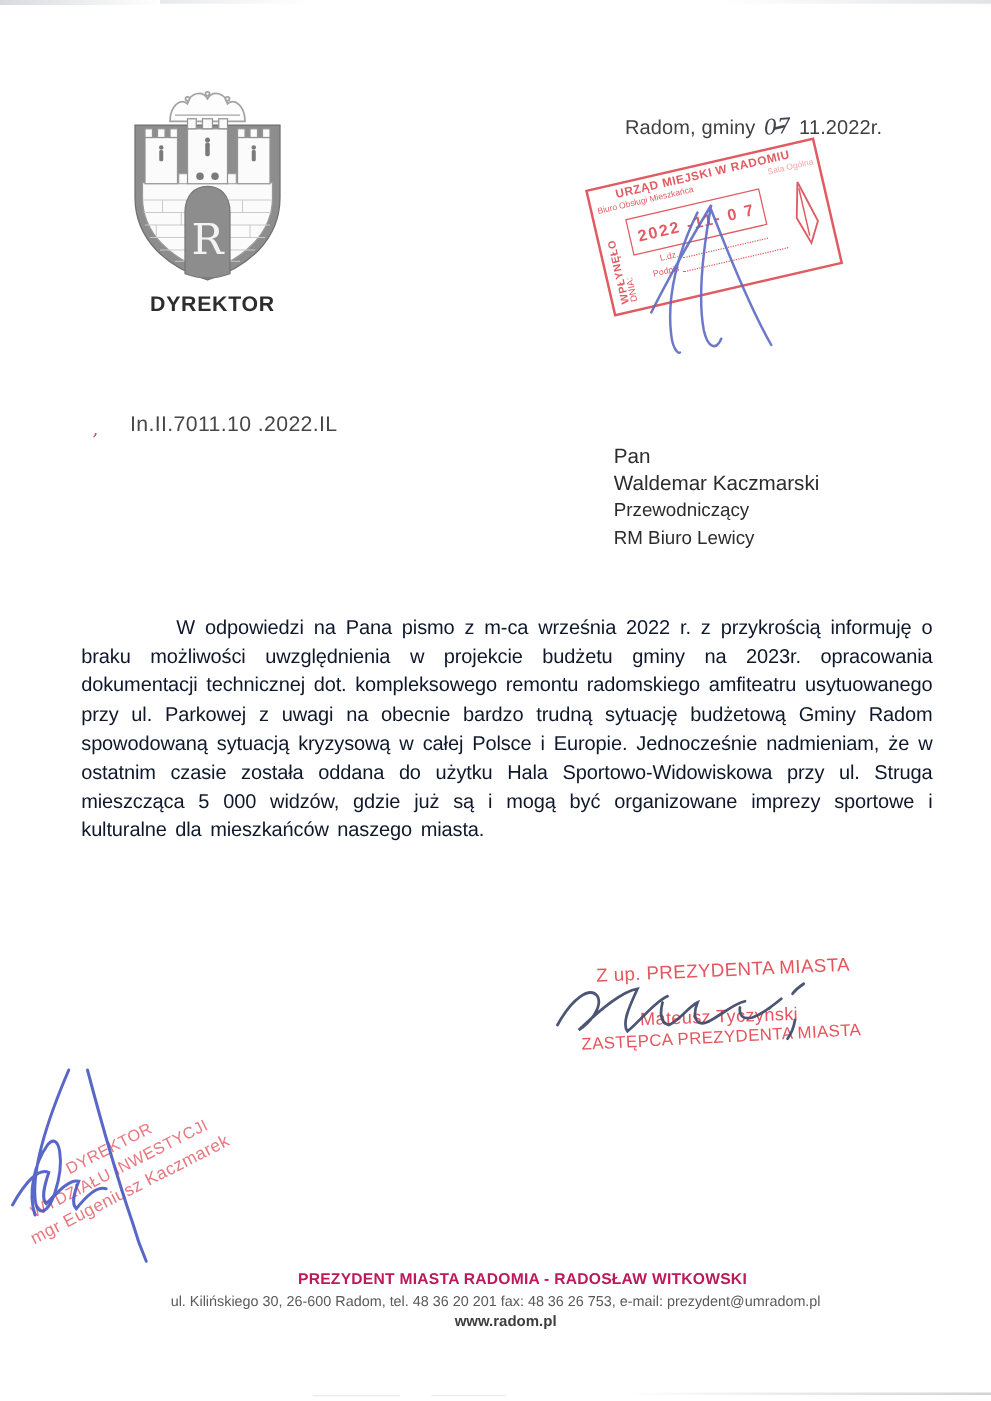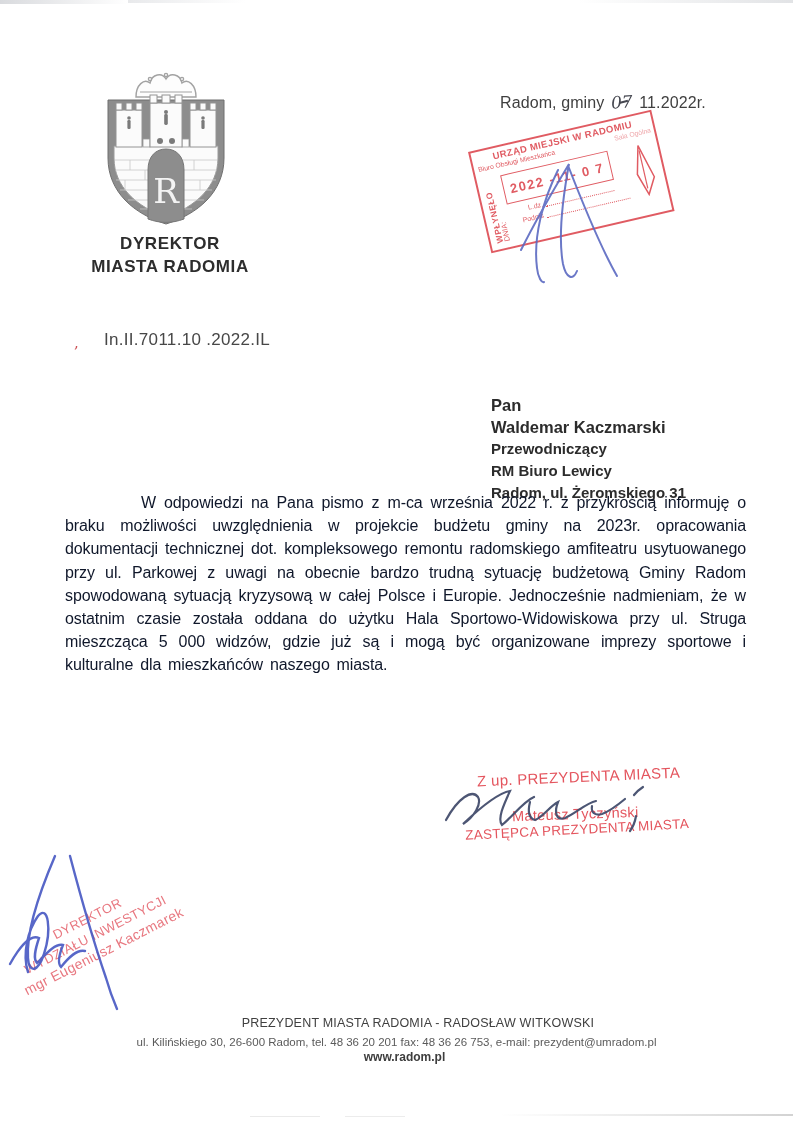--- a/index.html
+++ b/index.html
@@ -55,21 +55,21 @@
   .st-date { font-size:13px; font-weight:bold; letter-spacing:1.5px; white-space:nowrap; }
   .st-arrow { margin-left:6px; margin-top:2px; }
   .st-bottomrow { display:flex; align-items:flex-end; font-size:7px; margin-top:4px; margin-left:20px; }
   .st-leader { display:inline-block; border-bottom:1.5px dotted #dd4a52; height:7px; margin-left:3px; }
 
   
   .red-comma { left:74px; top:334px; color:#cc5055; font-size:15px; font-family:"DejaVu Serif",serif; }
   .ref-number { left:104px; top:330px; font-size:17px; color:#474747; letter-spacing:.3px; }
 
   
-  .recipient { left:491px; top:354px; color:#2c2c2c; font-weight:bold;margin-top:40px; }
+  .recipient { left:491px; top:354px; color:#2c2c2c; font-weight:normal; }
   .recipient .big   { font-size:16.5px; line-height:22px; }
   .recipient .small { font-size:15px;  line-height:22px; }
 
   
   .letter-body {
     left:65px; top:491px; width:681px;
     font-size:16px; line-height:23.2px; color:#0f172a;
     text-align:justify; text-indent:76px; word-spacing:2.5px; letter-spacing:-.1px;
   }
 
@@ -83,21 +83,21 @@
   .dir-stamp {
     left:-22px; top:908px; width:235px; text-align:center;
     color:#e4606a; transform:rotate(-27deg); transform-origin:center;
     font-size:13px; line-height:18px; letter-spacing:.4px; opacity:.85;
   }
   .dir-stamp .nm { font-size:14px; }
   .big-sign { left:0px; top:846px; }
 
   
   .footer { left:0; top:1016px; width:793px; text-align:center; }
-  .footer .f1 { font-size:12.5px; font-weight:normal; color:#404040; letter-spacing:.2px;margin-left:43px; }
+  .footer .f1 { font-size:12.5px; font-weight:bold; color:#be185d; letter-spacing:.2px;margin-left:43px; }
   .footer .f2 { font-size:11.5px; color:#5a5a5a; margin-top:6px; }
   .footer .f3 { font-size:12px; font-weight:bold; color:#3d3d3d; margin-top:2px;padding-left:16px; }
 
   svg { display:block; }
 </style>
 </head>
 <body>
 
 <div class="smudge smudge-tl"></div>
 <div class="smudge smudge-tm"></div>
@@ -160,21 +160,20 @@
         <circle cx="72" cy="71" r="3"></circle>
     </g>
 
     <path d="M48,149 V100 C48,86 56,79 66,79 C76,79 84,86 84,100 V149 C72,153.5 60,153.5 48,149 Z" fill="#8d8d8d" stroke="#777" stroke-width="1"></path>
     <text x="66" y="133" text-anchor="middle" font-family="DejaVu Serif, serif" font-size="34" fill="#f3f3f3">R</text>
   </svg>
 </div>
 
 <div class="abs sender-title">
   <div>DYREKTOR</div>
-  <div>MIASTA RADOMIA</div>
 </div>
 
 <div class="abs date-line">
   <span>Radom, gminy</span>
   <span class="hand-day">07</span>
   <span>11.2022r.</span>
 </div>
 
 <div class="abs stamp-wrap">
   <div class="stamp-box">
@@ -218,21 +217,20 @@
 </svg>
 
 <span class="abs red-comma">,</span>
 <div class="abs ref-number">In.II.7011.10 .2022.IL</div>
 
 <div class="abs recipient">
   <div class="big">Pan</div>
   <div class="big">Waldemar Kaczmarski</div>
   <div class="small">Przewodniczący</div>
   <div class="small">RM  Biuro Lewicy</div>
-  <div class="small">Radom, ul. Żeromskiego 31</div>
 </div>
 
 <div class="abs letter-body">W odpowiedzi na Pana pismo z m-ca września 2022 r.  z przykrością informuję o braku możliwości uwzględnienia w projekcie budżetu gminy na 2023r. opracowania dokumentacji technicznej dot. kompleksowego remontu radomskiego amfiteatru usytuowanego przy ul. Parkowej  z uwagi na obecnie bardzo trudną sytuację budżetową Gminy Radom spowodowaną sytuacją kryzysową w całej Polsce i Europie. Jednocześnie nadmieniam, że w ostatnim czasie została oddana do użytku Hala Sportowo-Widowiskowa przy ul. Struga mieszcząca 5 000 widzów, gdzie  już są i mogą być organizowane imprezy sportowe i kulturalne dla mieszkańców naszego miasta.</div>
 
 <div class="abs zup">Z up. PREZYDENTA MIASTA</div>
 <div class="abs signer">Mateusz Tyczyński</div>
 <div class="abs signtitle">ZASTĘPCA PREZYDENTA MIASTA</div>
 
 <svg class="abs main-sign" width="218" height="64" viewBox="0 0 218 64">
   <g fill="none" stroke="#434d6d" stroke-width="2.2" stroke-linecap="round" opacity=".95">

